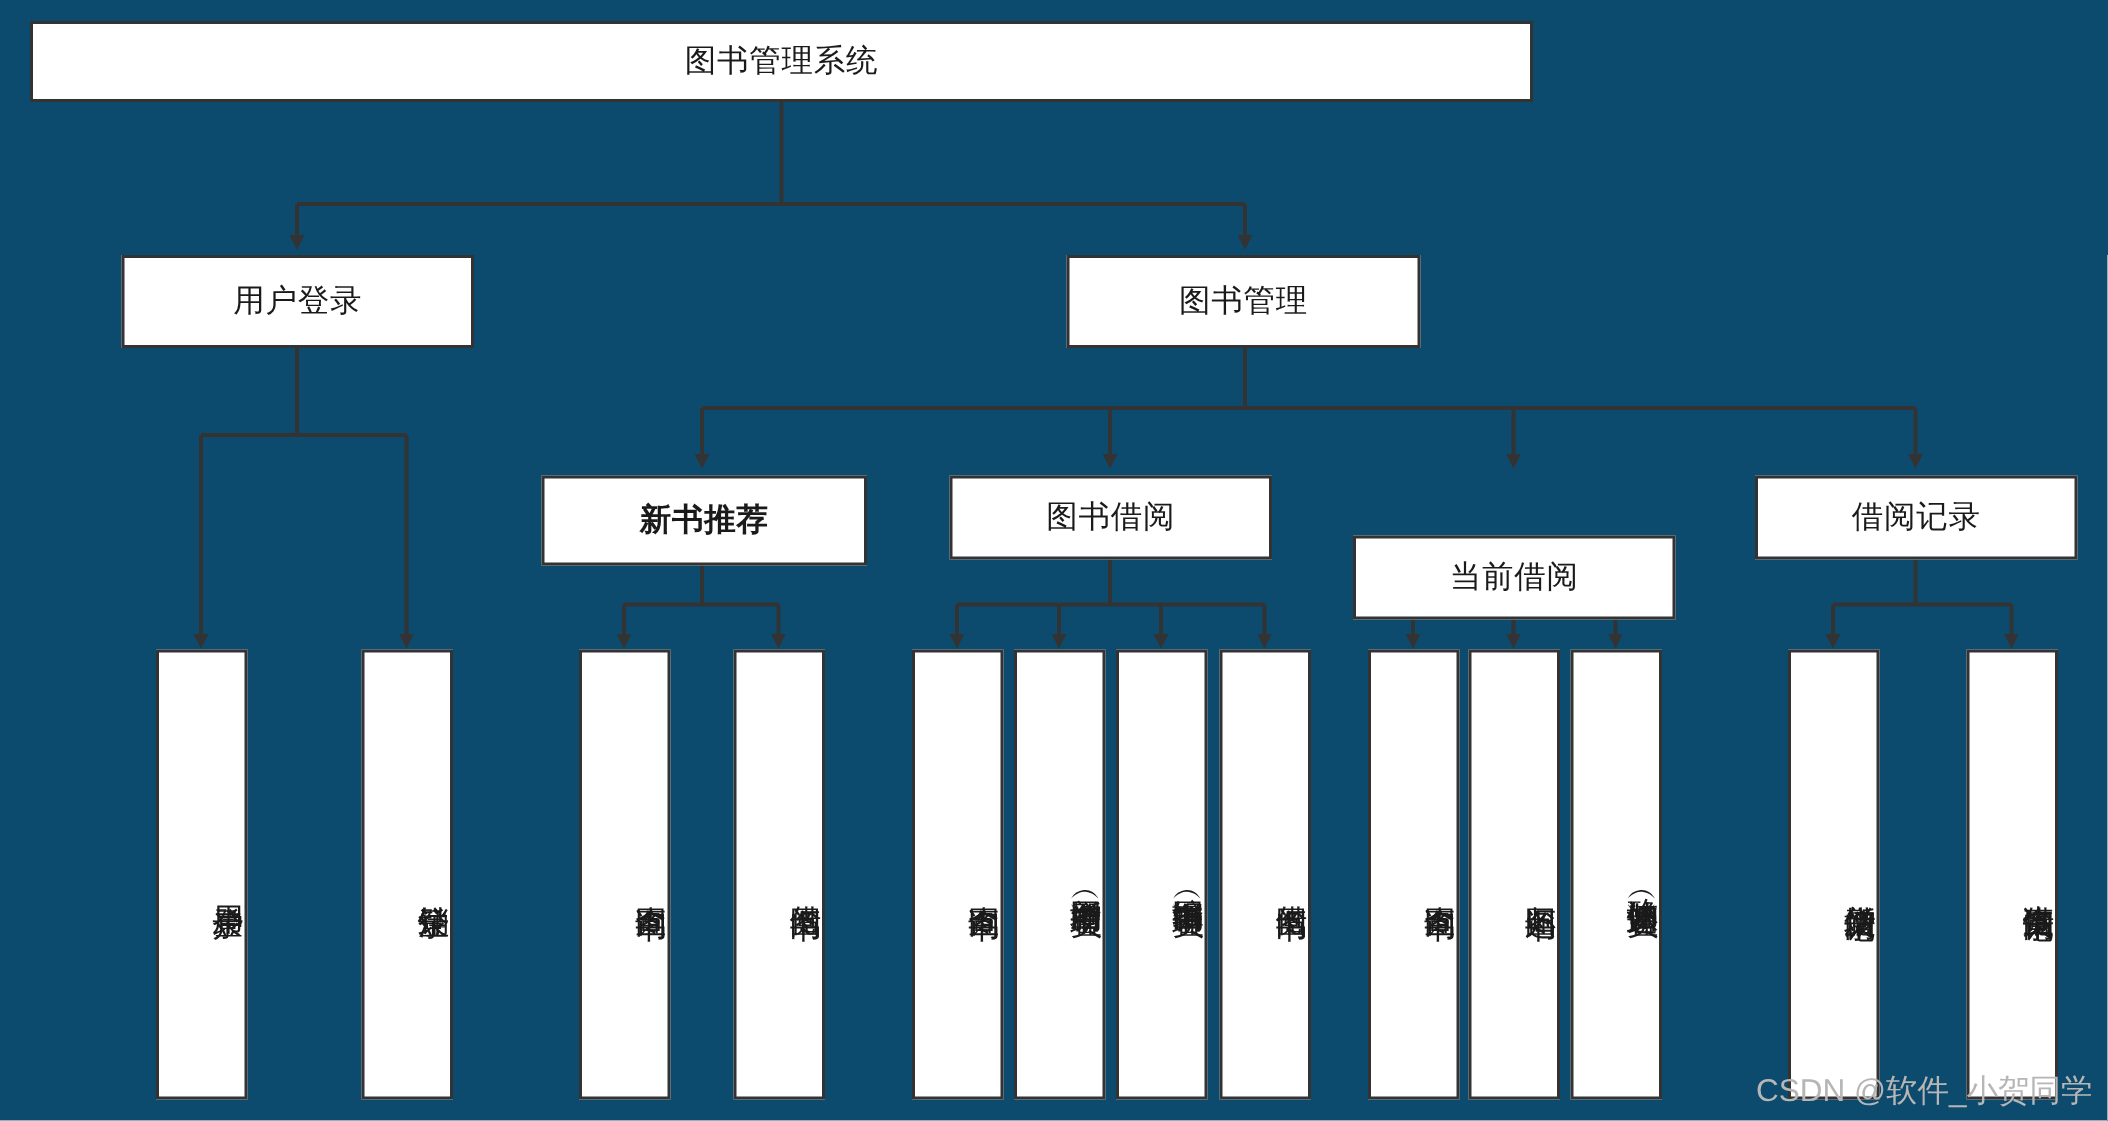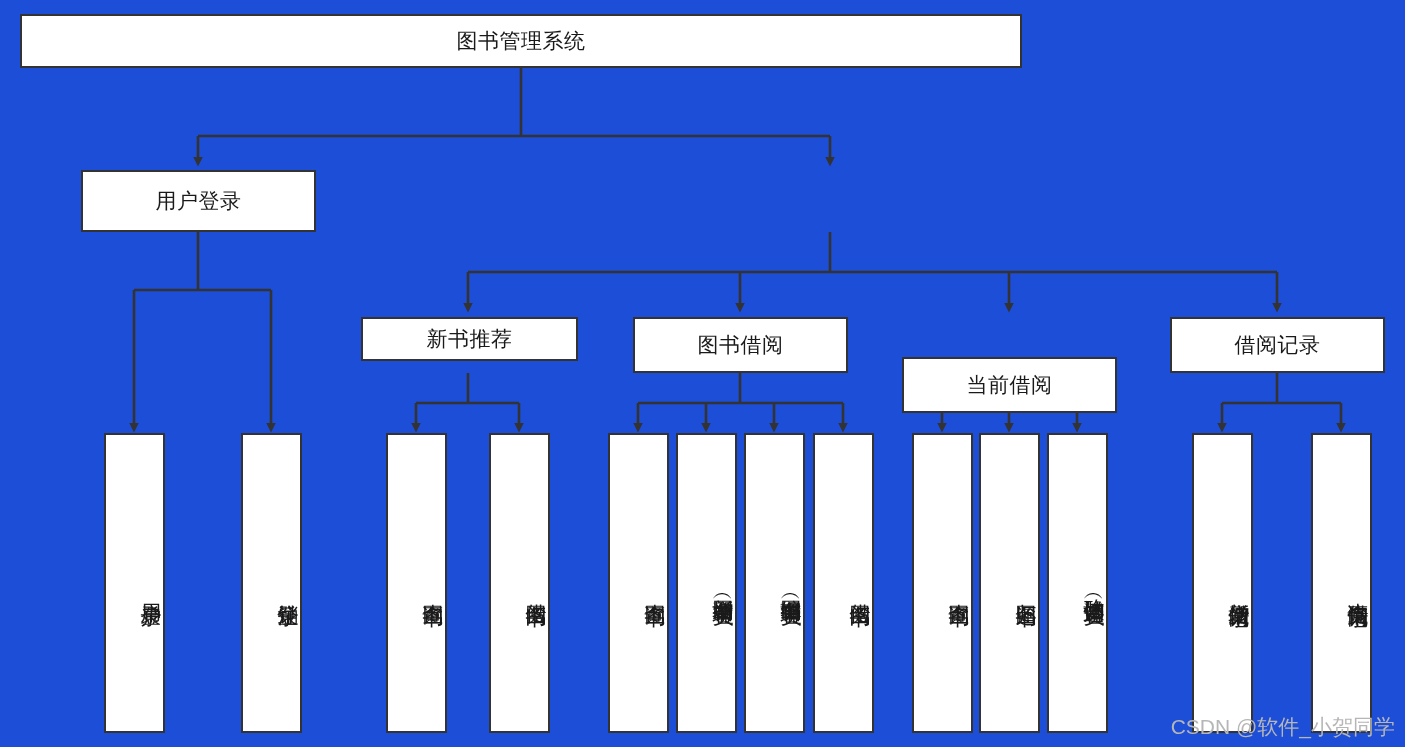--- a/index.html
+++ b/index.html
@@ -8,21 +8,21 @@
     padding: 0;
     background: #ffffff;
   }
   body {
     font-family: "Liberation Sans", "DejaVu Sans", sans-serif;
   }
   #diagram-root {
     position: relative;
     width: 1405px;
     height: 747px;
-    background: #1d4ed8;
+    background: #0c4a6e;
     overflow: hidden;
   }
   #edge-layer {
     position: absolute;
     left: 0;
     top: 0;
     width: 1405px;
     height: 747px;
     pointer-events: none;
   }
@@ -125,22 +125,25 @@
     </g>
   </svg>
 
   <div class="node horiz" style="left:20px; top:14px; width:1002px; height:54px;">
     <span class="node-label">图书管理系统</span>
   </div>
 
   <div class="node horiz" style="left:81px; top:170px; width:235px; height:62px;">
     <span class="node-label">用户登录</span>
   </div>
+  <div class="node horiz" style="left:711px; top:170px; width:236px; height:62px;">
+    <span class="node-label">图书管理</span>
+  </div>
 
-  <div class="node horiz" style="left:361px; top:317px; width:217px; height:44px;">
+  <div class="node horiz" style="left:361px; top:317px; width:217px; height:60px;font-weight:bold;">
     <span class="node-label">新书推荐</span>
   </div>
   <div class="node horiz" style="left:633px; top:317px; width:215px; height:56px;">
     <span class="node-label">图书借阅</span>
   </div>
   <div class="node horiz" style="left:902px; top:317px; width:215px; height:56px;margin-top:40px;">
     <span class="node-label">当前借阅</span>
   </div>
   <div class="node horiz" style="left:1170px; top:317px; width:215px; height:56px;">
     <span class="node-label">借阅记录</span>

